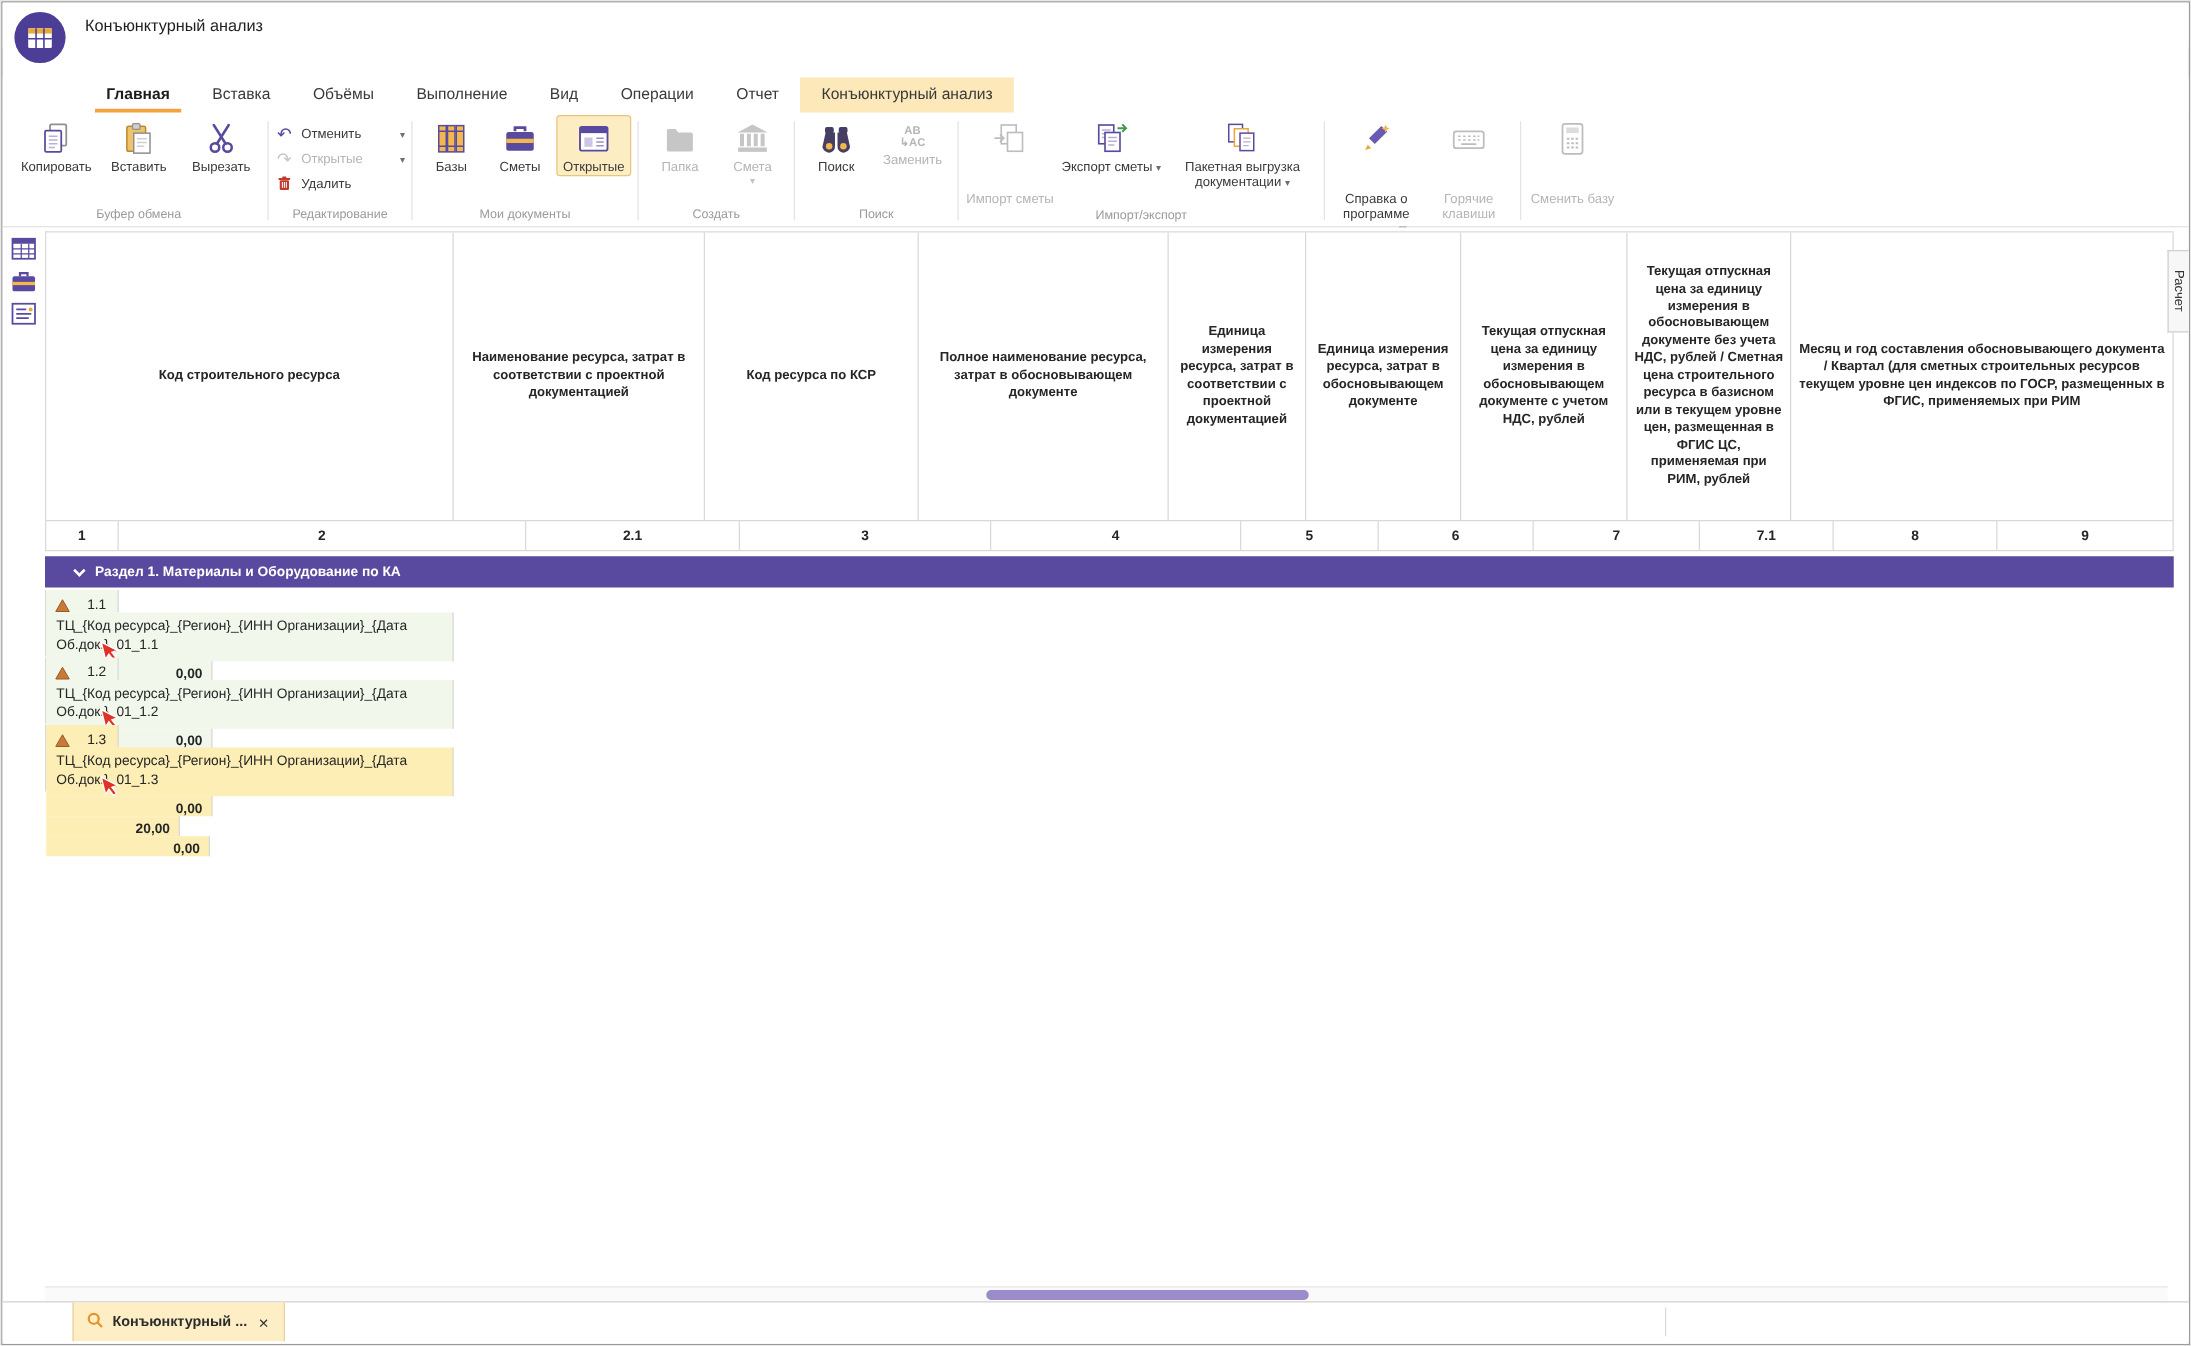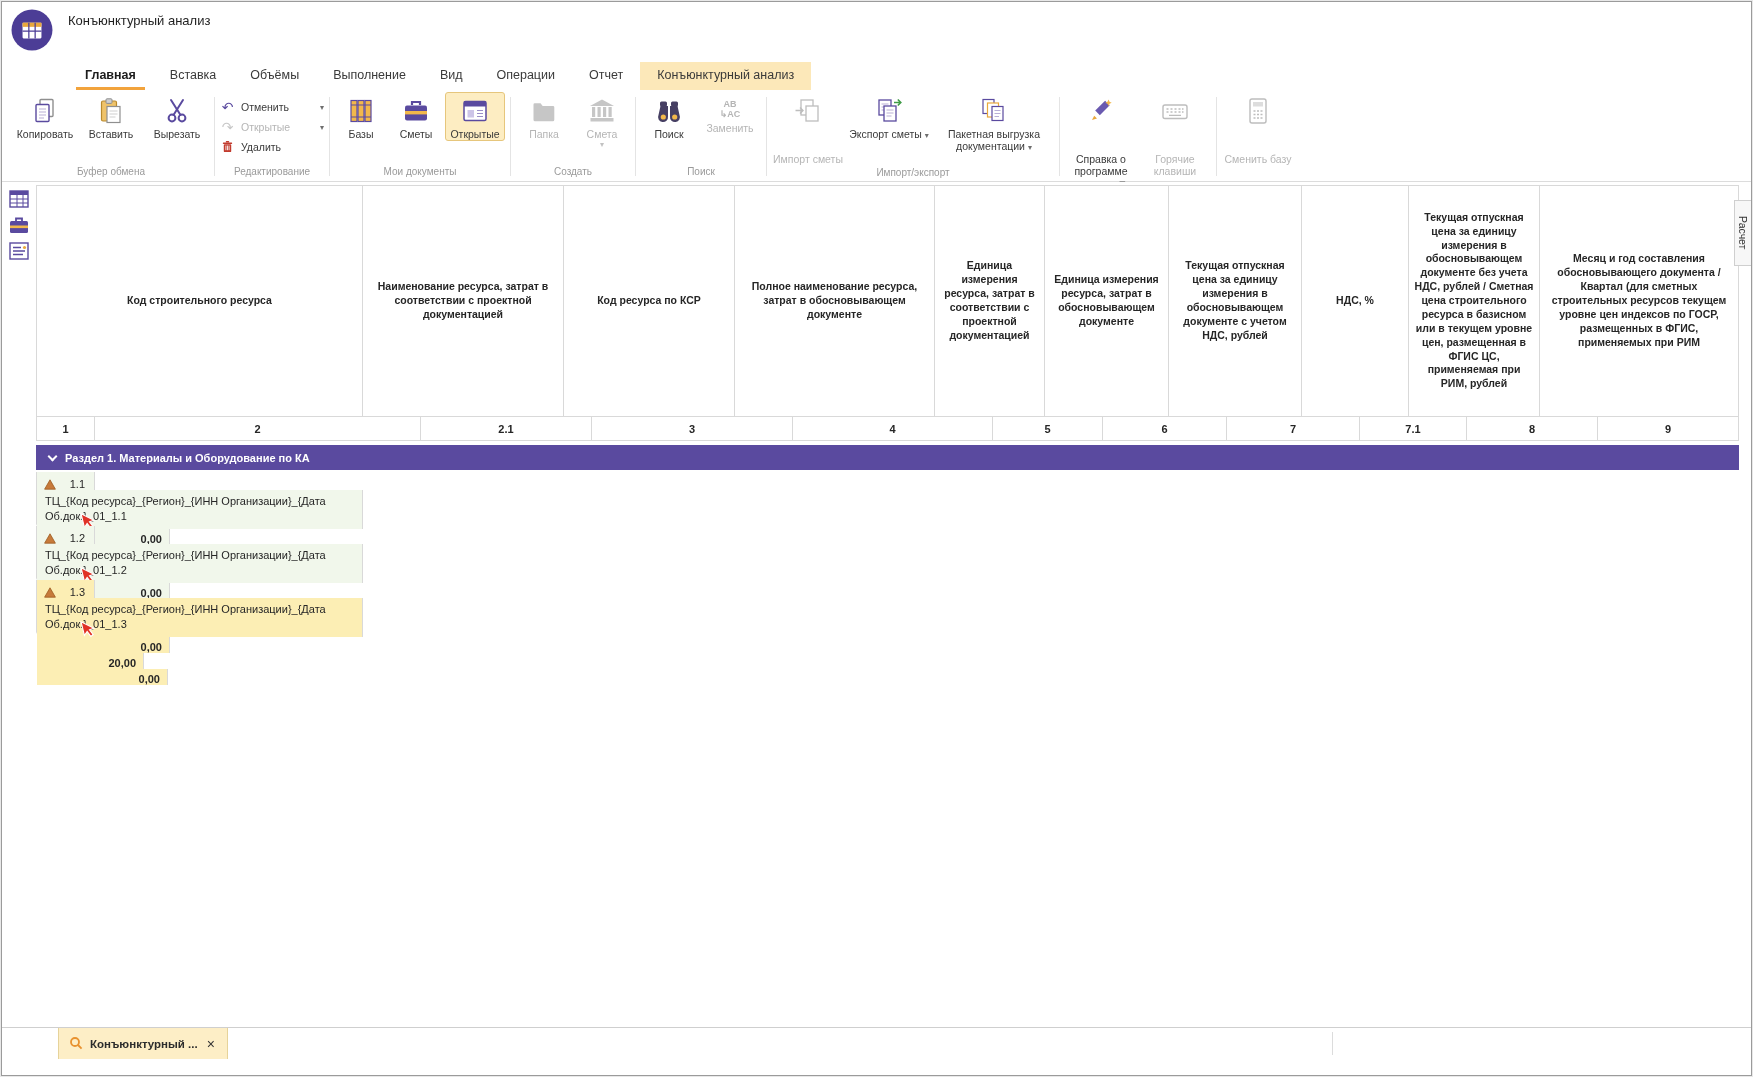--- a/index.html
+++ b/index.html
@@ -53,37 +53,37 @@
   .table-wrap { position:absolute; left:34px; top:3px; width:1703px; }
   .thead, .tnums, .trow { display:flex; border-left:1px solid #d9d9d9; }
   .hc, .nc, .tc { border-right:1px solid #d9d9d9; flex:none; position:relative; }
   .c1{width:58px}.c2{width:326px}.c3{width:171px}.c4{width:201px}.c5{width:200px}
   .c6{width:110px}.c7{width:124px}.c8{width:133px}.c9{width:107px}.c10{width:131px}
   .c11{flex:1 1 auto;}
   .thead { height:232px; border-top:1px solid #d9d9d9; border-bottom:1px solid #d9d9d9; background:#fff; }
   .hc { display:flex; align-items:center; justify-content:center; padding:4px 5px; font-size:10.5px; font-weight:bold; color:#262626; text-align:center; line-height:1.32; overflow:hidden; }
   .tnums { height:24px; border-bottom:1px solid #d9d9d9; }
   .nc { display:flex; align-items:center; justify-content:center; font-size:11px; font-weight:bold; color:#262626; }
-  .section-row { height:25px; margin-top:4px; margin-bottom:2px; background:#5a4a9f; display:flex; align-items:center; color:#fff; font-size:11px; font-weight:bold; }
+  .section-row { height:25px; margin-top:4px; margin-bottom:2px; background:#5a4a9f; display:flex; align-items:center; color:#fff; font-size:11px; font-weight:bold;padding-left:11px; }
   .chev-down { width:7px; height:7px; border-left:2px solid #fff; border-bottom:2px solid #fff; transform:rotate(-45deg); margin:0 9px 3px 13px; }
   .trow { height:54px; border-bottom:2px solid #fff;flex-direction:column; }
   .trow.green .tc { background:#f1f7eb; }
   .trow.yellow .tc { background:#fceeb4; }
   .tc { font-size:11px; color:#262626; overflow:hidden; }
   .cell-num { display:flex; align-items:flex-start; justify-content:space-between; padding:6px 9px 0 7px; }
   .warn { width:12px; height:11px; margin-top:1px; }
   .cell-code { padding:4px 8px; line-height:1.4; }
   .num-cell { text-align:right; padding:4px 7px 0 0; font-weight:bold; }
   .cursor { position:absolute; left:42px; top:21px; width:20px; height:20px; transform:rotate(-14deg); }
   .side-tab { position:absolute; right:0; top:18px; width:17px; height:66px; border:1px solid #cfcfcf; border-right:none; background:#f7f7f7; display:flex; align-items:center; justify-content:center; }
   .side-tab span { writing-mode:vertical-rl; font-size:10.5px; color:#333; }
   
   .hscroll { position:absolute; left:34px; right:17px; bottom:33px; height:13px; border-top:1px solid #e6e6e6; background:#fafafa; }
   .thumb { position:absolute; left:753px; top:2px; width:258px; height:8px; border-radius:4px; background:#9b8cc9; }
-  .bottombar { position:absolute; left:0; right:0; bottom:16px; height:32px; border-top:1px solid #cfcfcf; background:#fff; display:flex; align-items:stretch; }
+  .bottombar { position:absolute; left:0; right:0; bottom:2px; height:32px; border-top:1px solid #cfcfcf; background:#fff; display:flex; align-items:stretch; }
   .btab { margin-left:56px; display:flex; align-items:center; gap:7px; padding:0 10px; background:#fdeec6; border-left:1px solid #e6d39a; border-right:1px solid #e6d39a; font-size:11.5px; font-weight:bold; color:#2c2c2c; }
   .btab-close { font-size:14px; font-weight:normal; color:#333; padding:0 2px; }
   .bb-sep { position:absolute; left:1330px; top:4px; bottom:4px; width:1px; background:#dcdcdc; }
 </style>
 </head>
 <body>
 
 <div class="window">
 
   <div class="titlebar">
@@ -370,23 +370,20 @@
           </div>
         <div class="hc c6">
             <span>Единица измерения ресурса, затрат в соответствии с проектной документацией</span>
           </div>
         <div class="hc c7">
             <span>Единица измерения ресурса, затрат в обосновывающем документе</span>
           </div>
         <div class="hc c8">
             <span>Текущая отпускная цена за единицу измерения в обосновывающем документе с учетом НДС, рублей</span>
           </div>
-        <div class="hc c9">
-            <span>НДС, %</span>
-          </div>
         <div class="hc c10">
             <span>Текущая отпускная цена за единицу измерения в обосновывающем документе без учета НДС, рублей / Сметная цена строительного ресурса в базисном или в текущем уровне цен, размещенная в ФГИС ЦС, применяемая при РИМ, рублей</span>
           </div>
         <div class="hc c11">
             <span>Месяц и год составления обосновывающего документа / Квартал (для сметных строительных ресурсов текущем уровне цен индексов по ГОСР, размещенных в ФГИС, применяемых при РИМ</span>
           </div>
       </div>
 
       <div class="tnums">
         <div class="nc c1">1</div>

